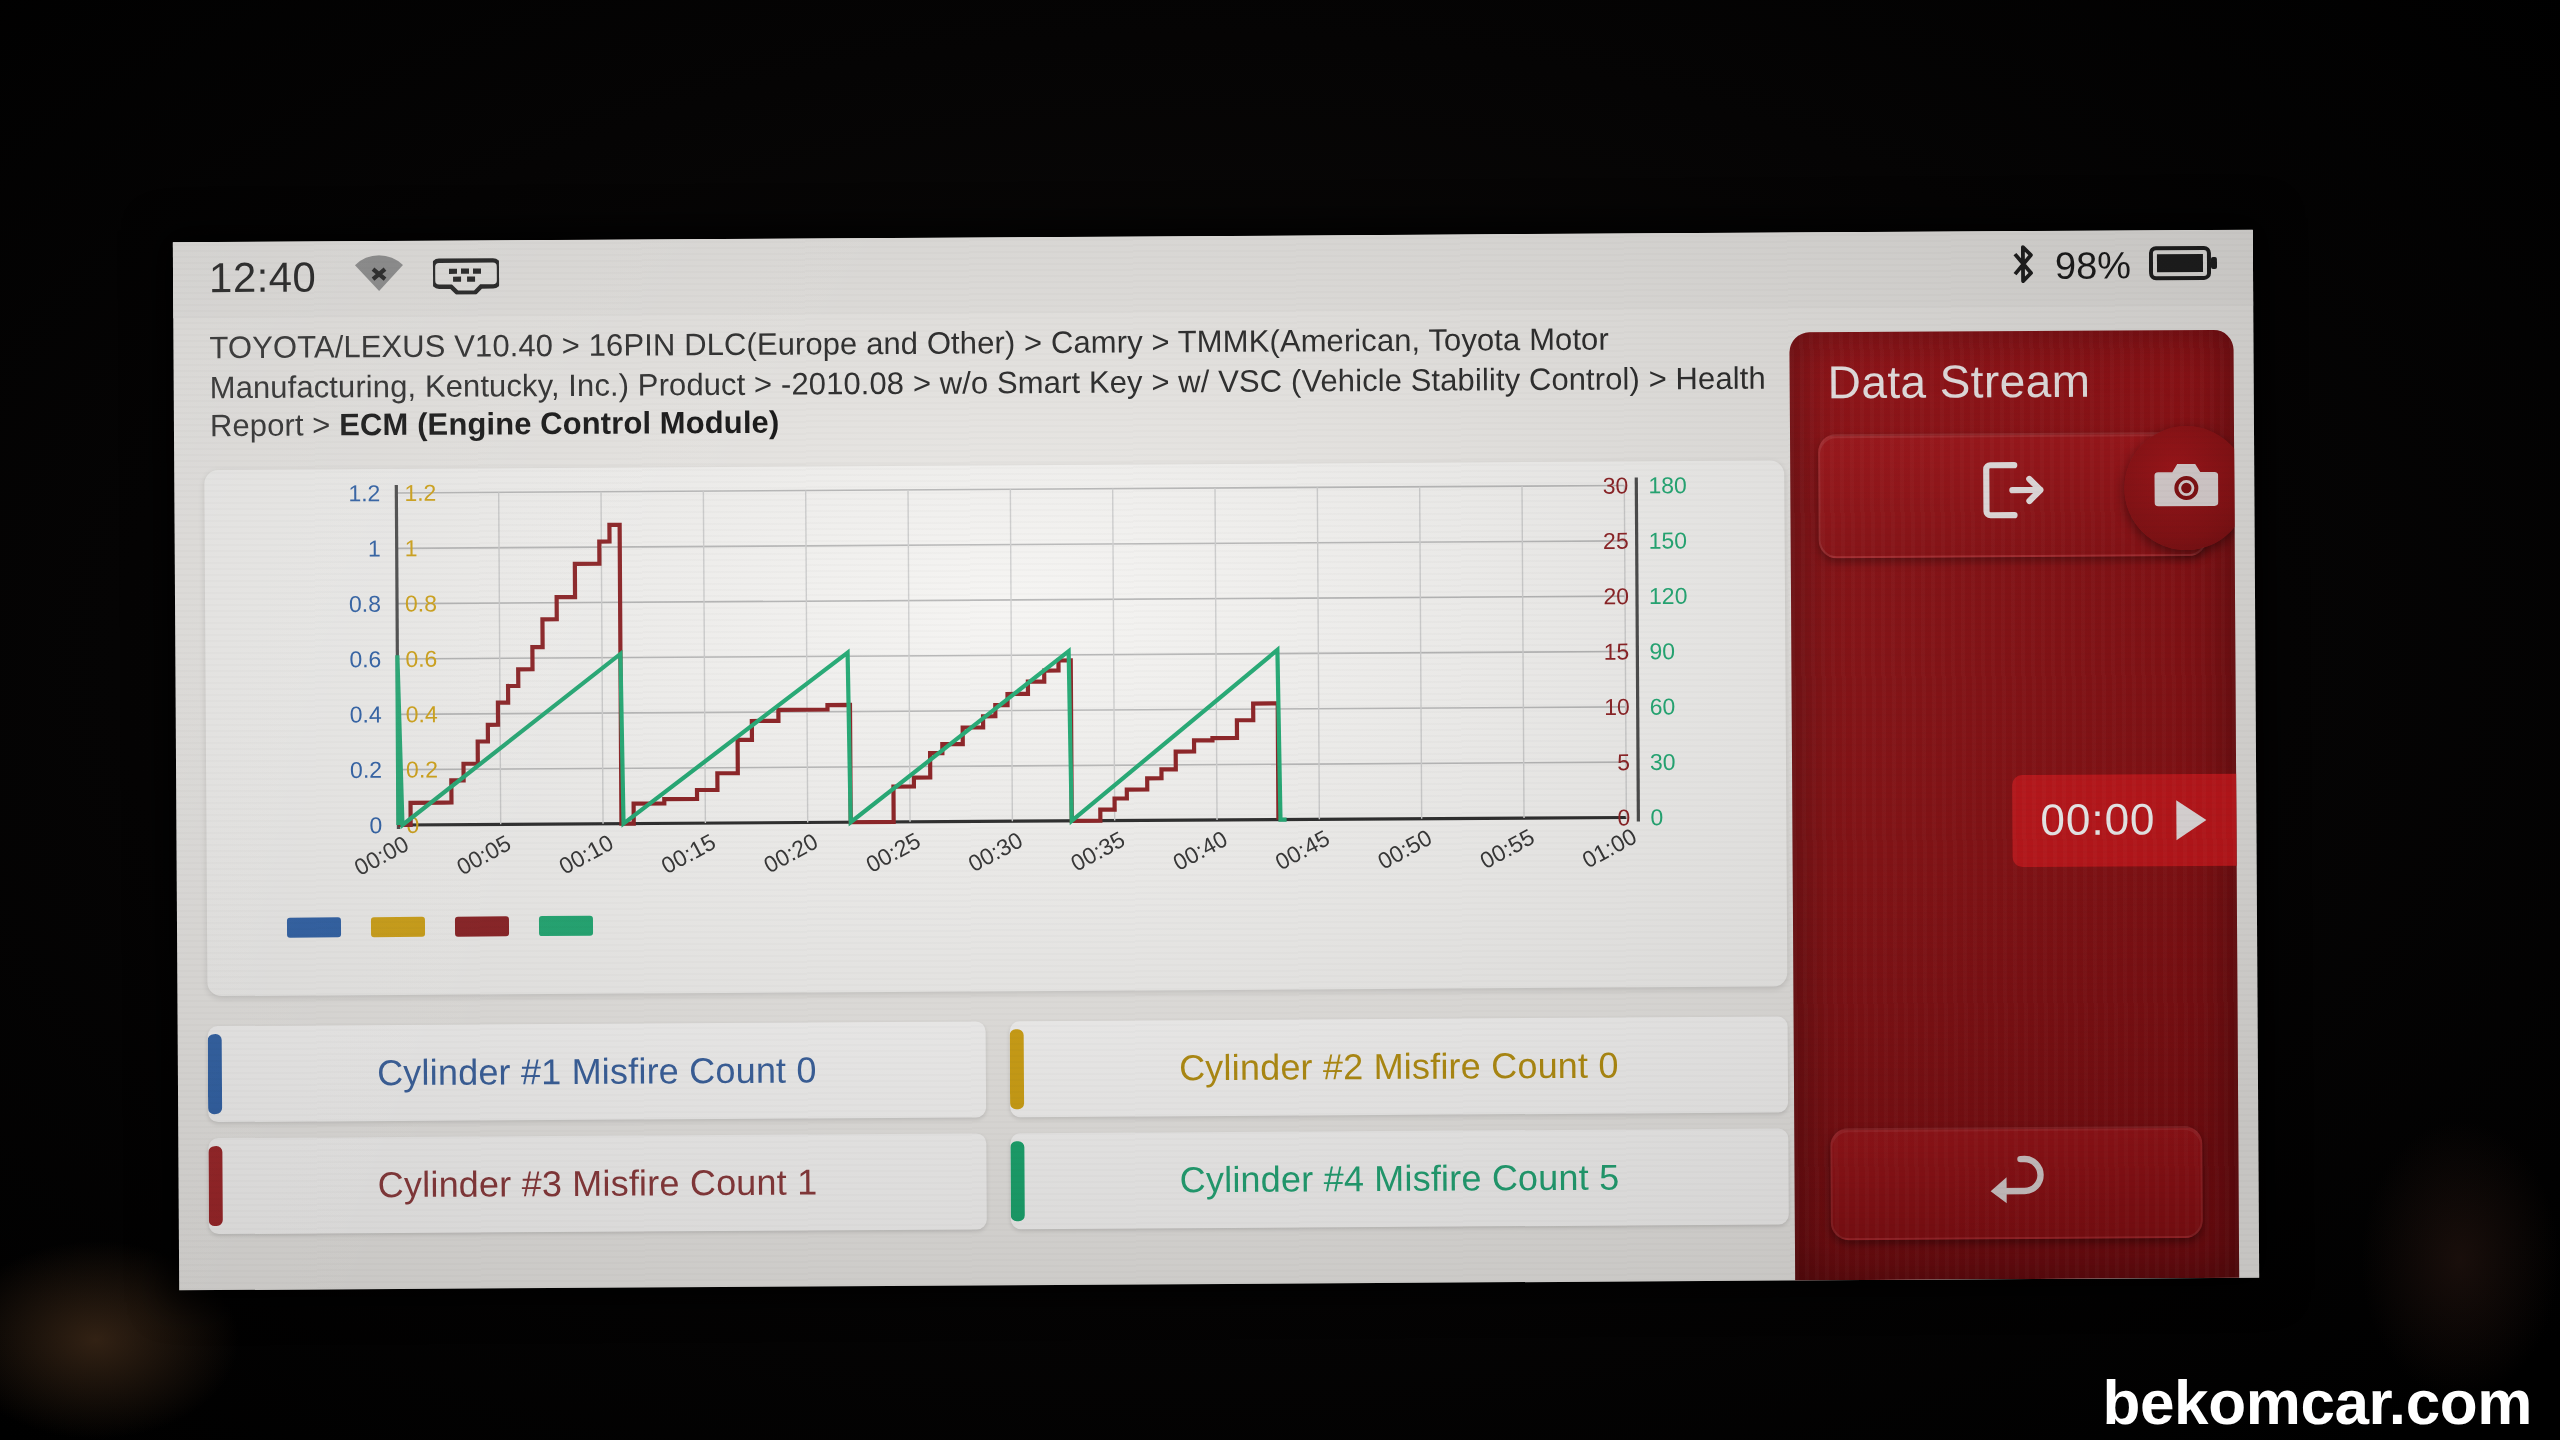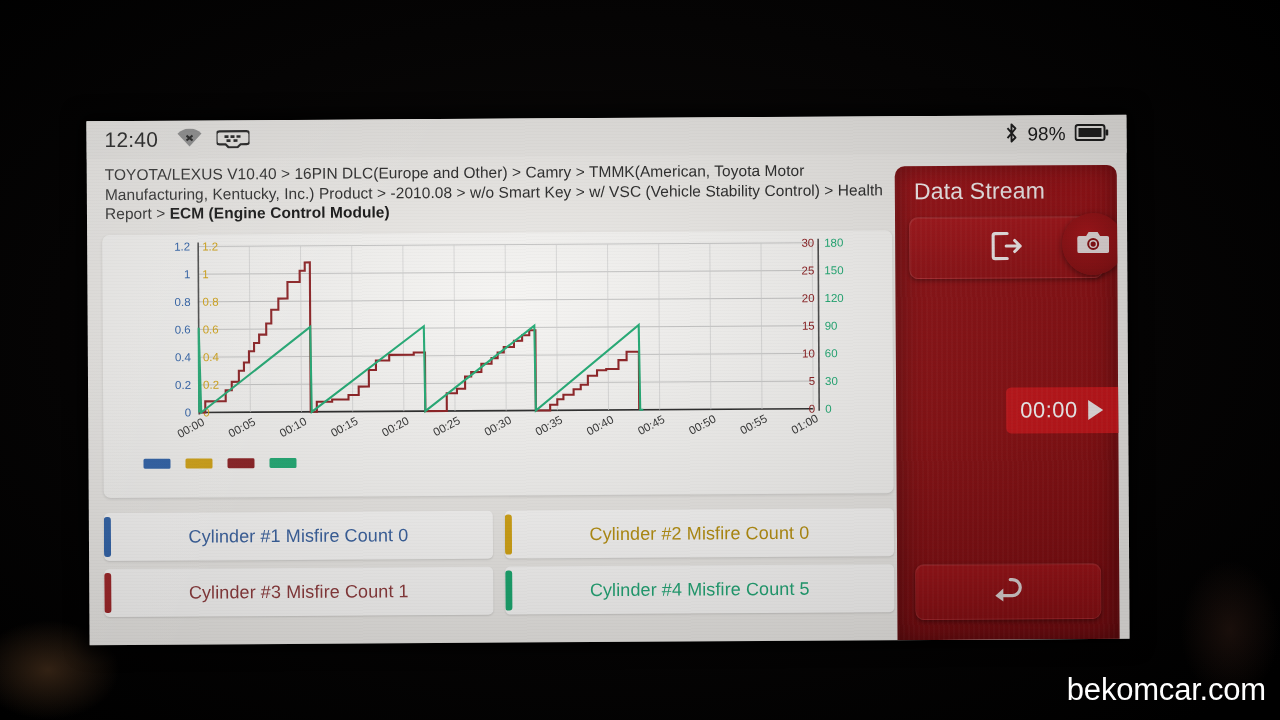--- a/index.html
+++ b/index.html
@@ -146,22 +146,22 @@
     position: absolute; left: 18px; top: 398px; width: 186px; height: 56px;
     border-radius: 9px;
     background: linear-gradient(180deg, #9d1318 0%, #870f13 100%);
     border: 1px solid rgba(255,255,255,.08);
     box-shadow: 0 2px 5px rgba(0,0,0,.4), inset 0 1px 0 rgba(255,255,255,.07);
     display: flex; align-items: center; justify-content: center;
   }
 
   
   #watermark {
-    position: absolute; right: 14px; bottom: 12px;
-    font-size: 31px; font-weight: 400; color: #ffffff;
+    position: absolute; right: 14px; bottom: 0;
+    font-size: 31px; font-weight: 700; color: #ffffff;
     letter-spacing: -.2px;
     font-family: "Liberation Sans", sans-serif;
   }
 </style>
 </head>
 <body>
 
 <div id="photo">
   <div class="smudge"></div>
   <div class="smudge2"></div>

